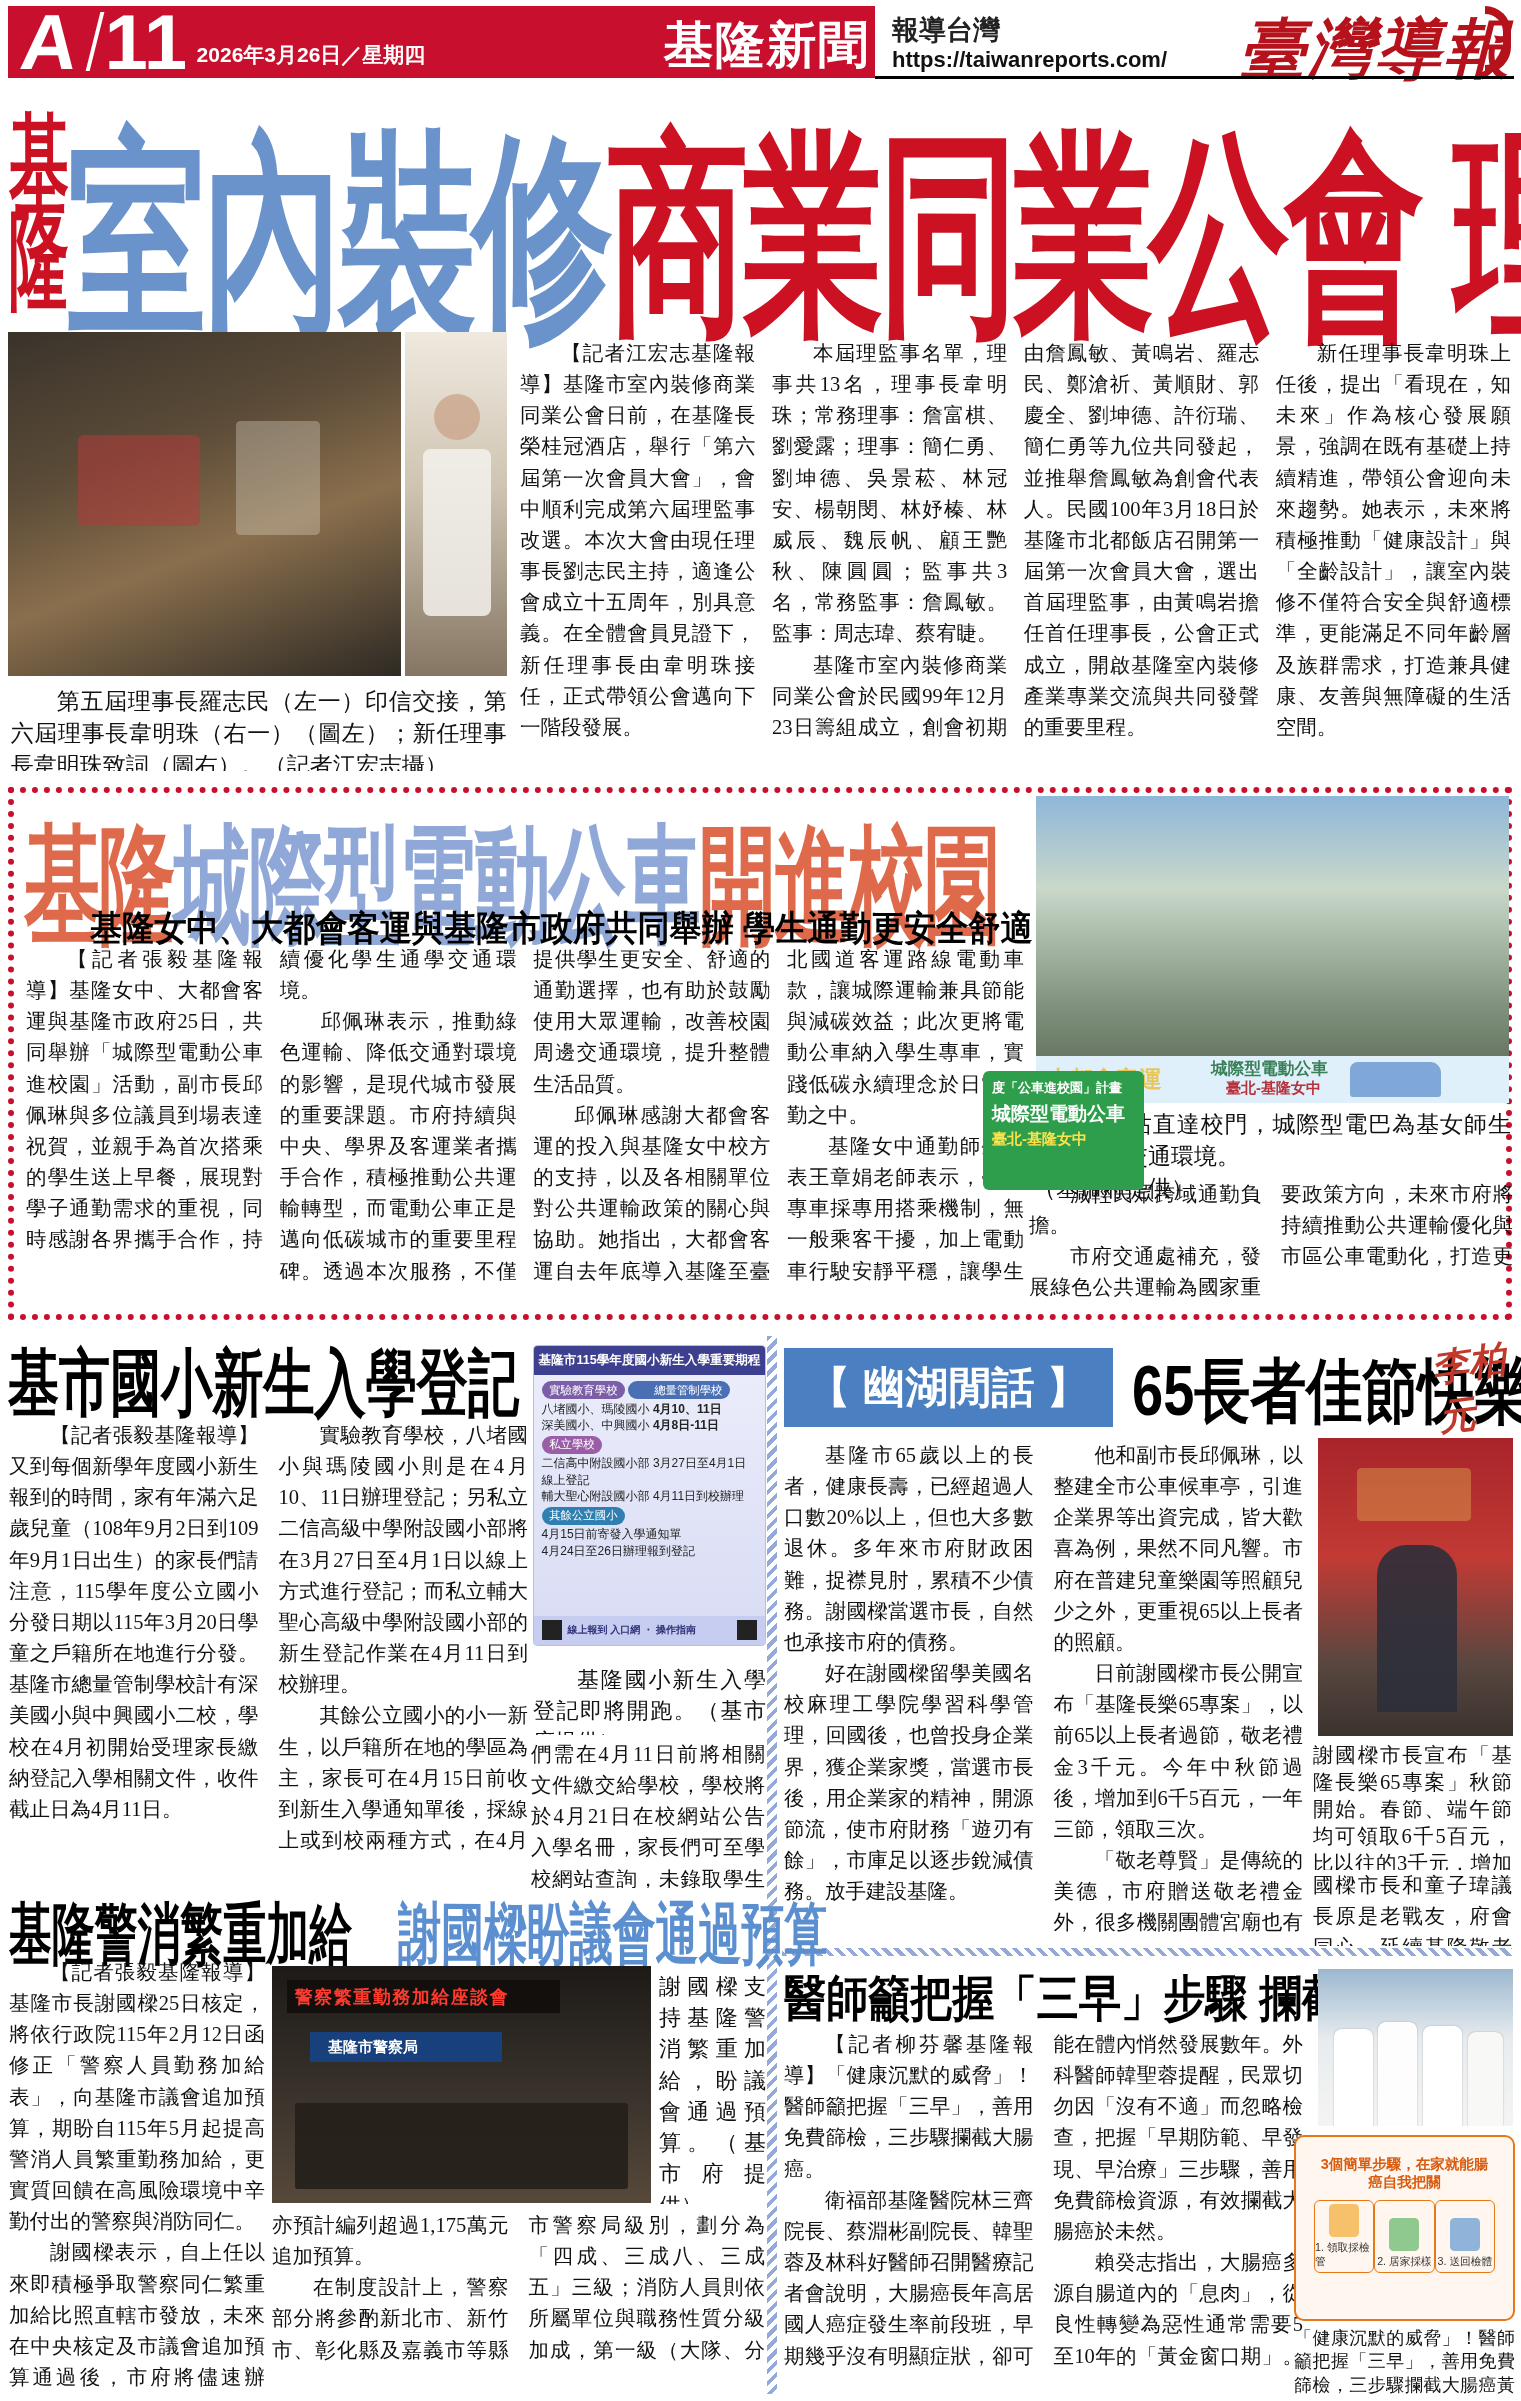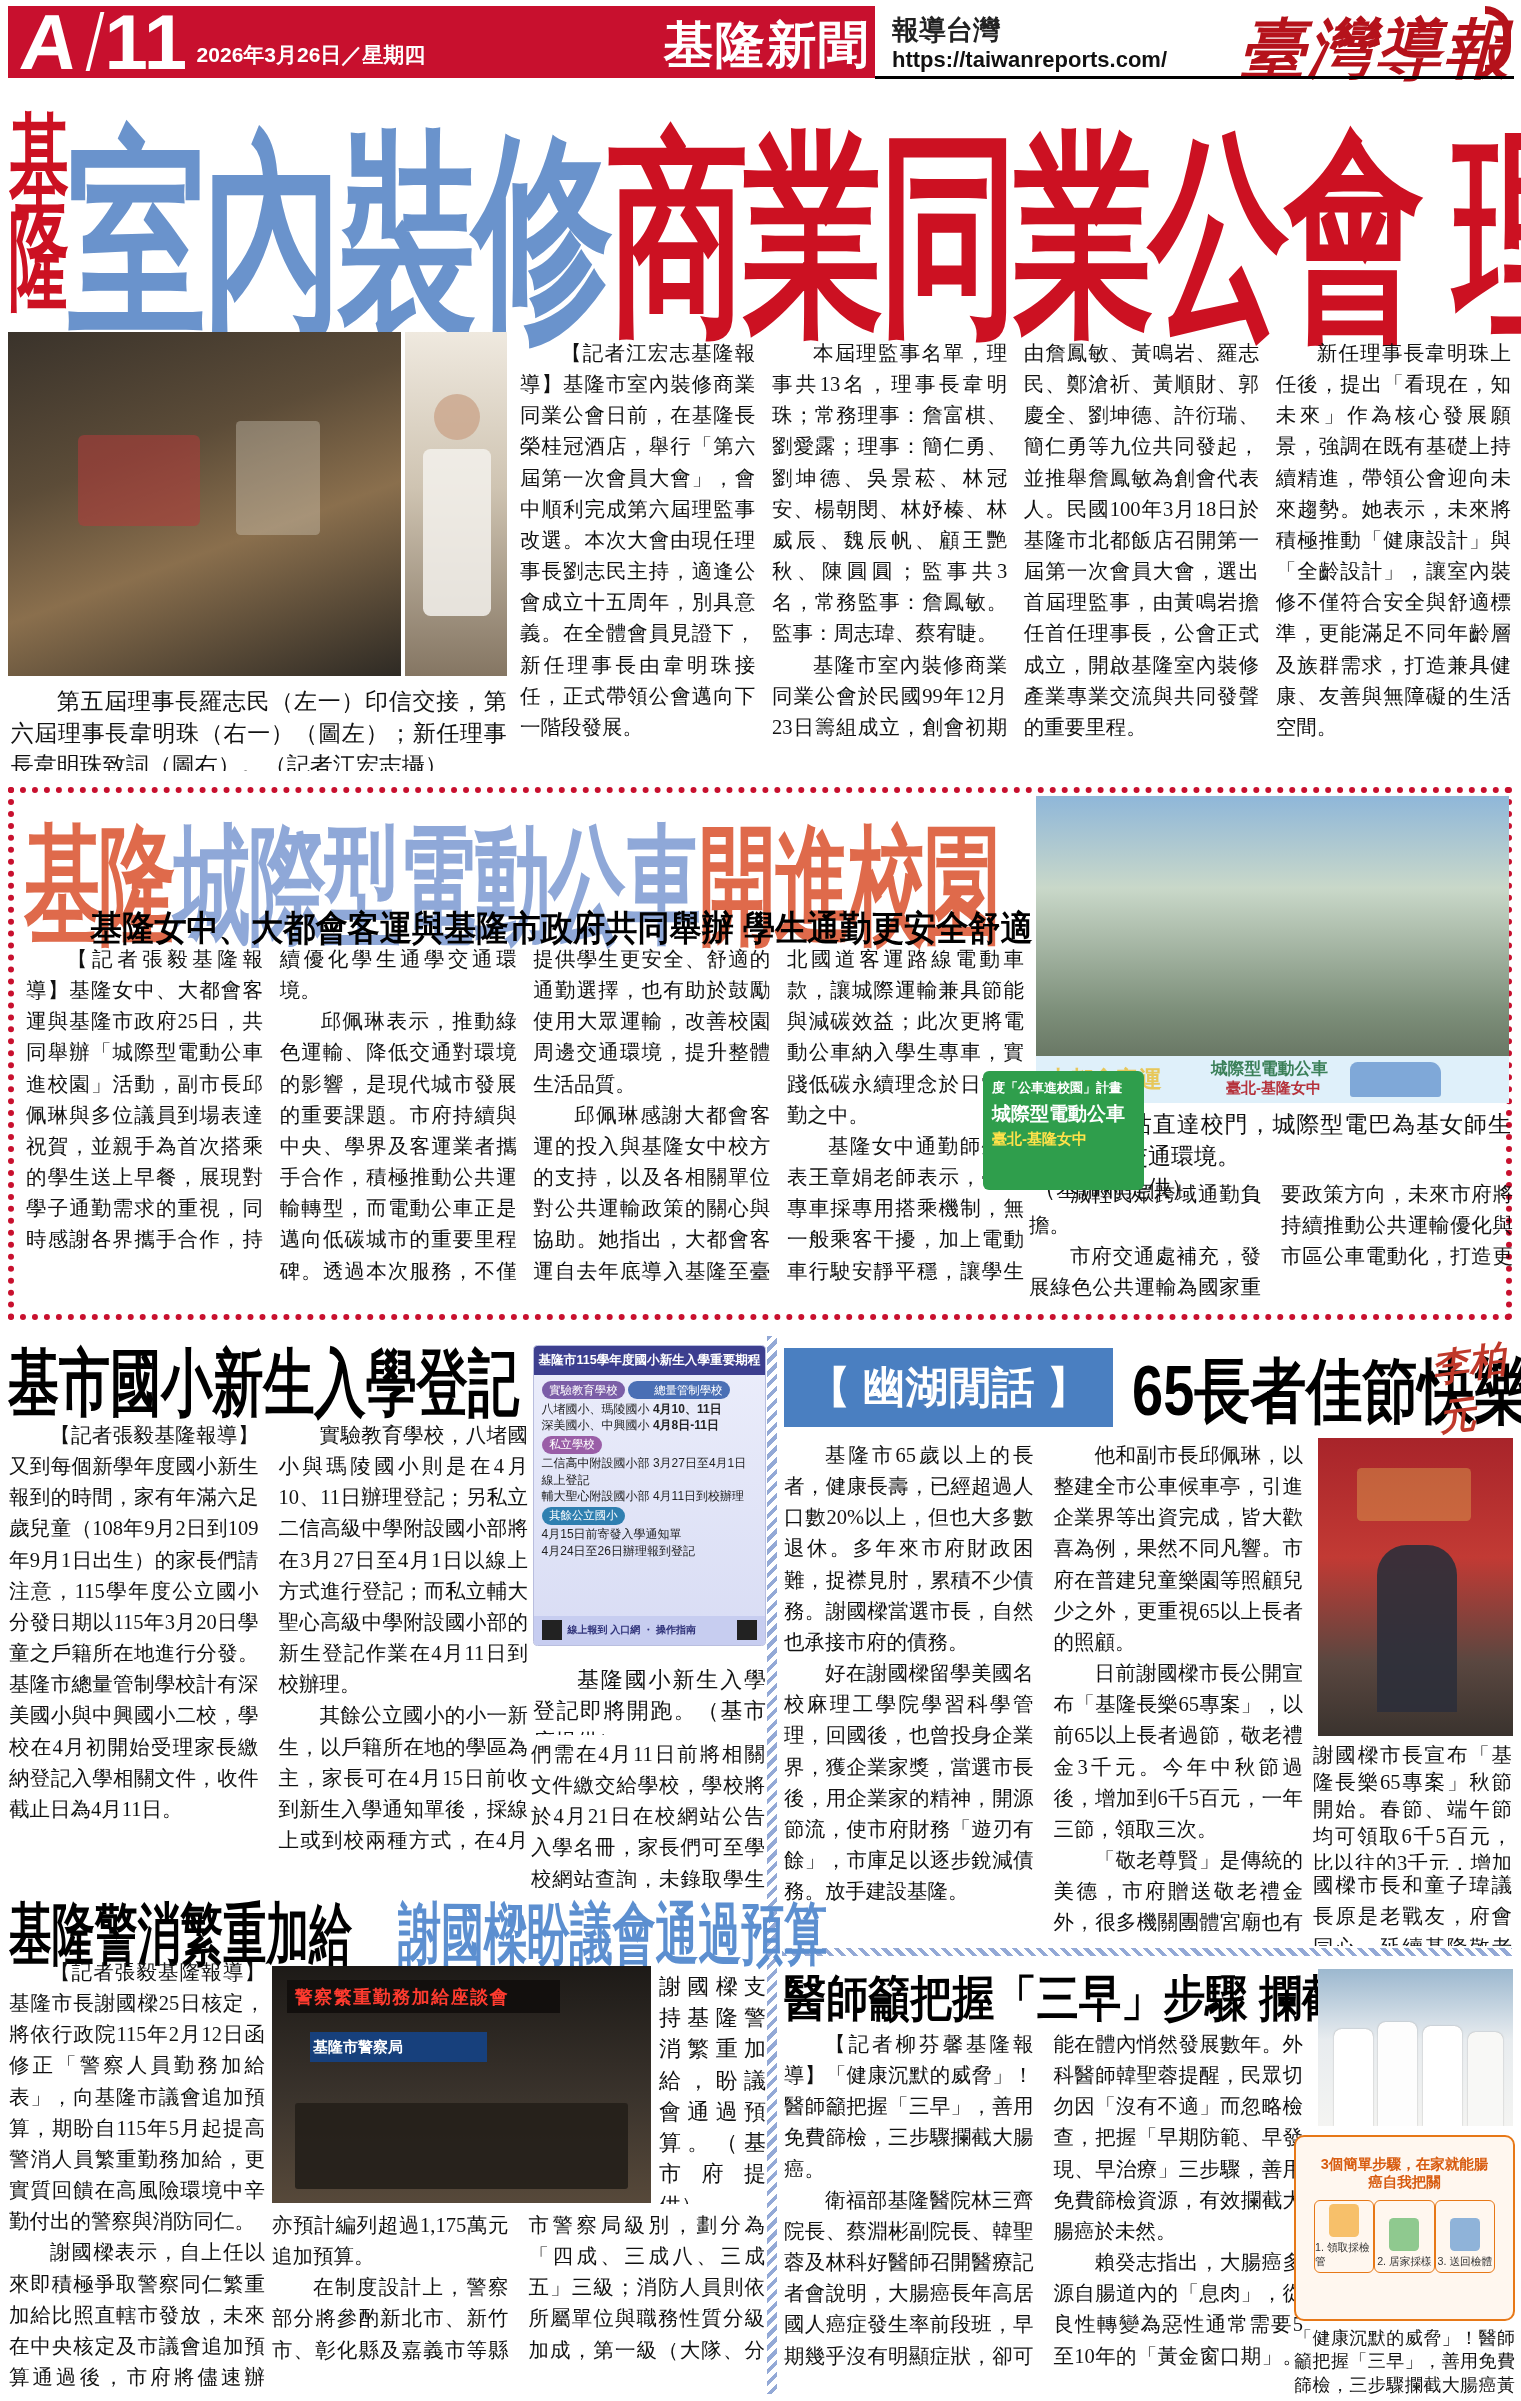--- a/index.html
+++ b/index.html
@@ -192,21 +192,21 @@
   <div class="abs body-text" style="left:9px;top:1957px;width:256px;height:437px;">
     <p>【記者張毅基隆報導】基隆市長謝國樑25日核定，將依行政院115年2月12日函修正「警察人員勤務加給表」，向基隆市議會追加預算，期盼自115年5月起提高警消人員繁重勤務加給，更實質回饋在高風險環境中辛勤付出的警察與消防同仁。</p>
     <p>謝國樑表示，自上任以來即積極爭取警察同仁繁重加給比照直轄市發放，未來在中央核定及市議會追加預算通過後，市府將儘速辦理，提升警消同仁士氣。</p>
 
   </div>
 
   <div class="abs photo" style="left:272px;top:1966px;width:379px;height:237px;background:linear-gradient(180deg,#1d1a17 0%,#3a332c 55%,#57493a 100%);">
     <div style="position:absolute;left:4%;top:6%;width:70%;height:33px;background:#120f0d;display:flex;align-items:center;padding-left:7.6px;">
       <span class="sans" style="color:#ff3b2f;font-size:18px;font-weight:900;letter-spacing:1.5px;">警察繁重勤務加給座談會</span>
     </div>
-    <div style="position:absolute;left:10%;top:28%;width:46%;height:30px;background:#17407c;display:flex;align-items:center;padding-left:3px;">
+    <div style="position:absolute;left:10%;top:28%;width:46%;height:30px;background:#17407c;display:flex;align-items:center;padding-left:18px;">
       <span class="sans" style="color:#fff;font-size:15px;font-weight:bold;">基隆市警察局</span>
     </div>
     <div style="position:absolute;left:6%;bottom:6%;width:88%;height:36%;background:#241f1a;border-radius:3px;opacity:.9;"></div>
   </div>
   <div class="abs caption" style="left:659px;top:1971px;width:107px;height:233px;font-size:22px;line-height:1.42;">謝國樑支持基隆警消繁重加給，盼議會通過預算。（基市府提供）</div>
 
   <div class="abs body-text cols-2" style="left:272px;top:2210px;width:493px;height:184px;">
     <p style="text-indent:0;">亦預計編列超過1,175萬元追加預算。</p>
     <p>在制度設計上，警察部分將參酌新北市、新竹市、彰化縣及嘉義市等縣市警察局級別，劃分為「四成、三成八、三成五」三級；消防人員則依所屬單位與職務性質分級加成，第一級（大隊、分隊）加成四成、第二級（指揮科、保養場輪值人員）加三成五、第三級（局本部消防人員）加三成。追加預算通過後，預計自今年5月依此標準發放。</p>
 

